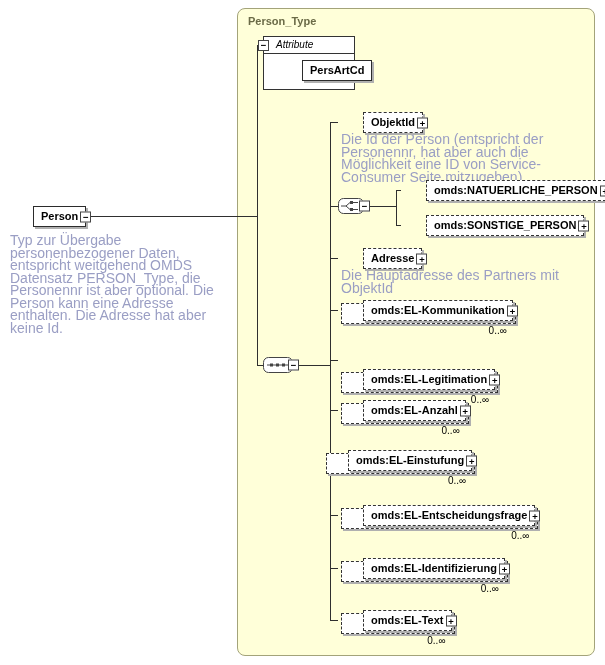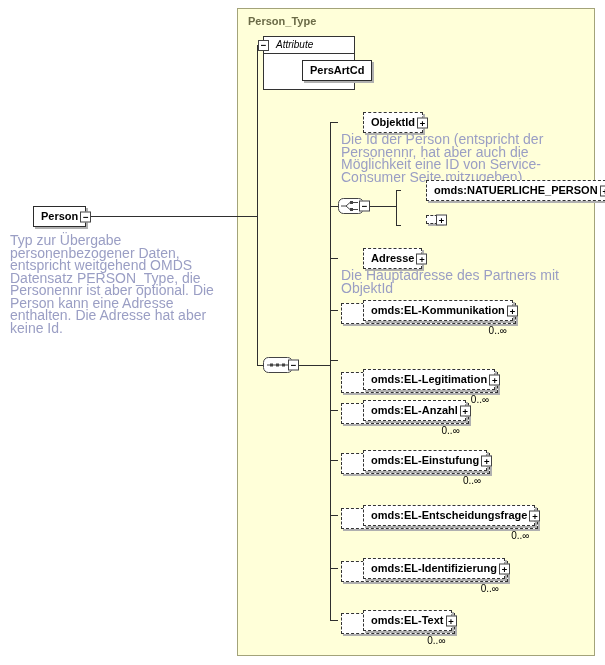--- a/index.html
+++ b/index.html
@@ -3,21 +3,21 @@
 <meta charset="utf-8">
 <style>
   html,body{margin:0;padding:0;background:#fff;}
   .canvas{
     position:relative;width:605px;height:665px;background:#ffffff;
     font-family:"Liberation Sans",sans-serif;overflow:hidden;
   }
   
   .type-box{
     position:absolute;left:237px;top:8px;width:358px;height:648px;
-    background:#ffffd9;border:1px solid #a3a37a;border-radius:0;
+    background:#ffffd9;border:1px solid #a3a37a;border-radius:8px;
     box-sizing:border-box;
   }
   .type-title{
     position:absolute;left:10px;top:6px;font-size:11px;font-weight:bold;color:#6b6b47;
   }
   
   .wires{position:absolute;left:0;top:0;pointer-events:none;}
   .wires line{stroke:#2f2f2f;stroke-width:1;shape-rendering:crispEdges;}
   
   .row{position:absolute;font-size:0;line-height:0;}
@@ -153,20 +153,21 @@
 
   <div class="row" style="left:401px;top:180px">
     <div class="el opt">
       <span class="lbl">omds:NATUERLICHE_PERSON</span>
       <span class="hdl">+</span>
     </div>
   </div>
 
   <div class="row" style="left:401px;top:215px">
     <div class="el opt">
+      <span class="lbl">omds:SONSTIGE_PERSON</span>
       <span class="hdl">+</span>
     </div>
   </div>
 
   <div class="row" style="left:338px;top:248px">
     <div class="el opt">
       <span class="lbl">Adresse</span>
       <span class="hdl">+</span>
     </div>
   </div>
@@ -192,21 +193,21 @@
 
   <div class="row" style="left:338px;top:400px">
     <div class="ghost"></div>
     <div class="el opt">
       <span class="lbl">omds:EL-Anzahl</span>
       <span class="hdl">+</span>
     </div>
     <div class="occurs">0..∞</div>
   </div>
 
-  <div class="row" style="left:338px;top:450px">
+  <div class="row" style="left:323px;top:450px">
     <div class="ghost"></div>
     <div class="el opt">
       <span class="lbl">omds:EL-Einstufung</span>
       <span class="hdl">+</span>
     </div>
     <div class="occurs">0..∞</div>
   </div>
 
   <div class="row" style="left:338px;top:505px">
     <div class="ghost"></div>

